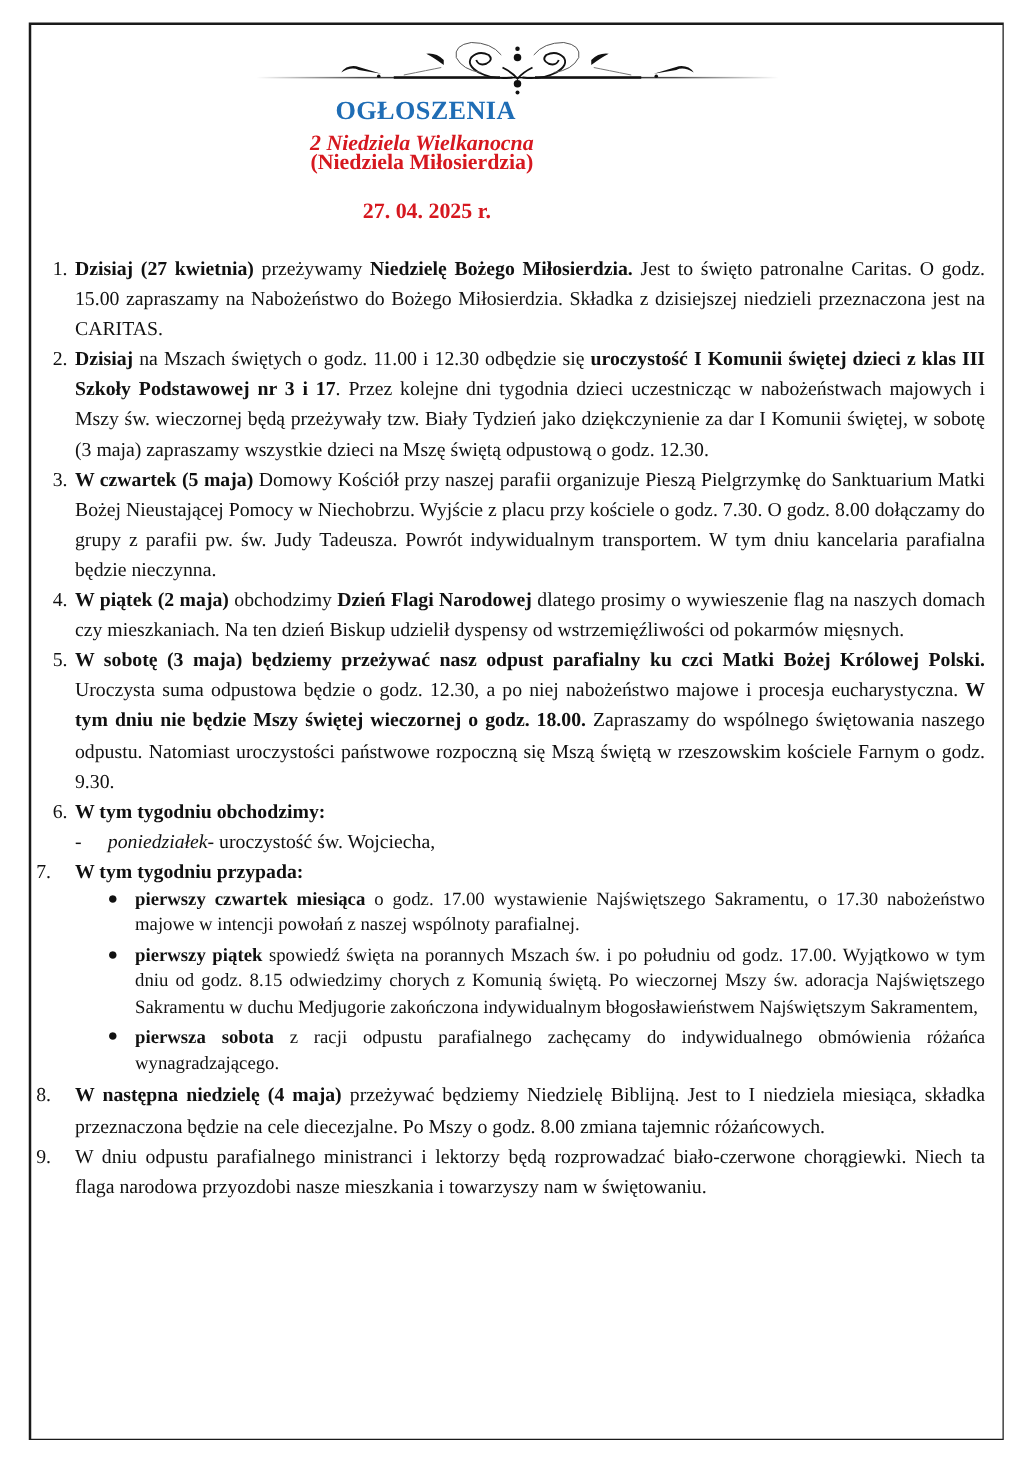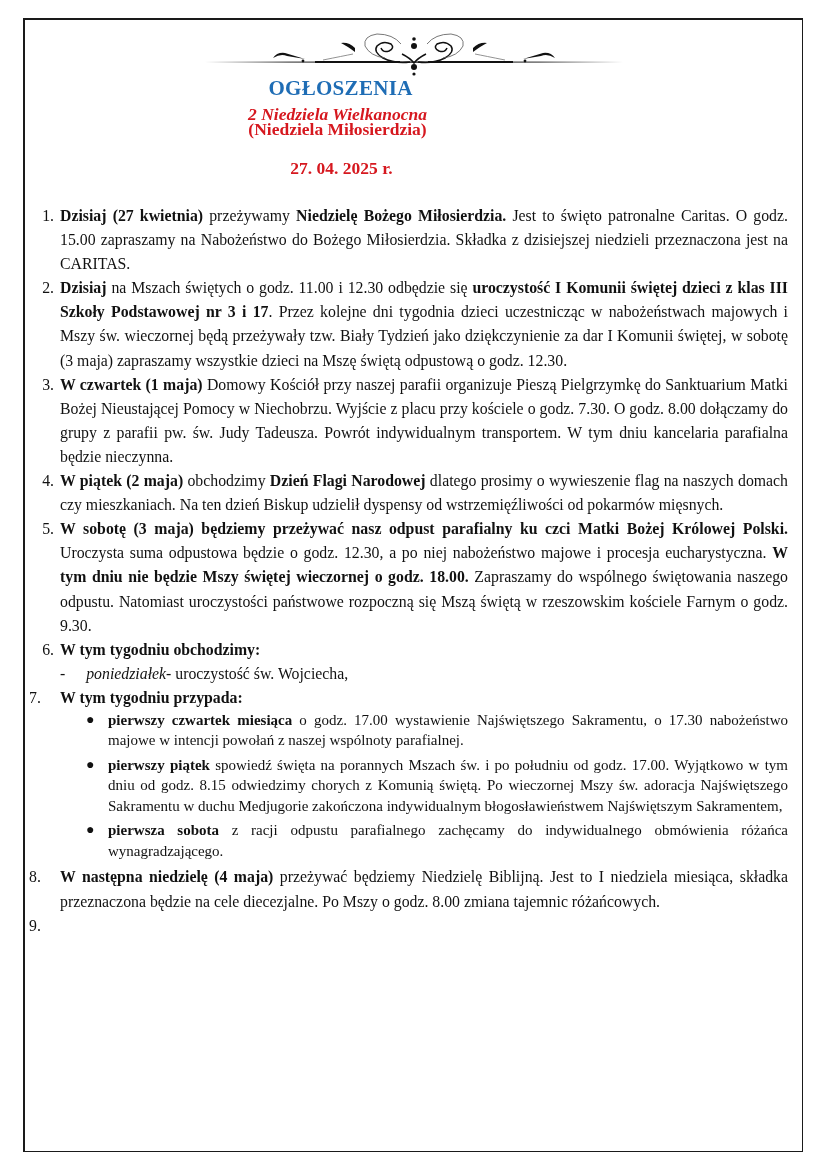--- a/index.html
+++ b/index.html
@@ -89,21 +89,21 @@
     <b>Dzisiaj (27 kwietnia)</b><span> przeżywamy </span><b>Niedzielę Bożego Miłosierdzia.</b><span> Jest to święto patronalne Caritas.  O godz. 15.00 zapraszamy na  Nabożeństwo do Bożego Miłosierdzia. Składka z dzisiejszej niedzieli przeznaczona jest na CARITAS.</span>
   </div>
 
   <div class="item">
     <span class="num">2.</span>
     <b>Dzisiaj</b><span> na Mszach świętych o godz. 11.00 i 12.30 odbędzie się </span><b>uroczystość I Komunii świętej dzieci z klas III Szkoły Podstawowej nr 3 i 17</b><span>. Przez kolejne dni tygodnia dzieci uczestnicząc w nabożeństwach majowych i Mszy św. wieczornej będą przeżywały tzw. Biały Tydzień jako dziękczynienie za dar I Komunii świętej, w sobotę (3 maja) zapraszamy wszystkie dzieci na Mszę świętą odpustową o godz. 12.30.</span>
   </div>
 
   <div class="item">
     <span class="num">3.</span>
-    <b>W czwartek (1 maja)</b><span> Domowy Kościół przy naszej parafii organizuje Pieszą Pielgrzymkę do Sanktuarium Matki Bożej Nieustającej Pomocy w Niechobrzu. Wyjście z placu przy kościele o godz. 7.30. O godz. 8.00 dołączamy do grupy z parafii pw. św. Judy Tadeusza. Powrót indywidualnym transportem. W tym dniu kancelaria parafialna będzie nieczynna.</span>
+    <b>W czwartek (5 maja)</b><span> Domowy Kościół przy naszej parafii organizuje Pieszą Pielgrzymkę do Sanktuarium Matki Bożej Nieustającej Pomocy w Niechobrzu. Wyjście z placu przy kościele o godz. 7.30. O godz. 8.00 dołączamy do grupy z parafii pw. św. Judy Tadeusza. Powrót indywidualnym transportem. W tym dniu kancelaria parafialna będzie nieczynna.</span>
   </div>
 
   <div class="item">
     <span class="num">4.</span>
     <b>W piątek (2 maja)</b><span> obchodzimy </span><b>Dzień Flagi Narodowej</b><span> dlatego prosimy o wywieszenie flag na naszych domach czy mieszkaniach. Na ten dzień Biskup udzielił dyspensy od wstrzemięźliwości od pokarmów mięsnych.</span>
   </div>
 
   <div class="item">
     <span class="num">5.</span>
     <b>W sobotę (3 maja) będziemy przeżywać nasz odpust parafialny ku czci Matki Bożej Królowej Polski.</b><span> Uroczysta suma odpustowa będzie o godz. 12.30, a po niej nabożeństwo majowe i procesja eucharystyczna. </span><b>W tym dniu nie będzie Mszy świętej wieczornej o godz. 18.00.</b><span> Zapraszamy do wspólnego świętowania naszego odpustu. Natomiast uroczystości państwowe rozpoczną się Mszą świętą w rzeszowskim kościele Farnym o godz. 9.30.</span>
@@ -134,15 +134,16 @@
     </div>
   </div>
 
   <div class="item item8">
     <span class="num wide">8.</span>
     <b>W następna niedzielę (4 maja)</b><span> przeżywać będziemy Niedzielę Biblijną. Jest to I niedziela miesiąca, składka przeznaczona będzie na cele diecezjalne. Po Mszy o godz. 8.00 zmiana tajemnic różańcowych.</span>
   </div>
 
   <div class="item">
     <span class="num wide">9.</span>
+    <span>W dniu odpustu parafialnego ministranci i lektorzy będą rozprowadzać biało-czerwone chorągiewki. Niech ta flaga narodowa przyozdobi nasze mieszkania i towarzyszy nam w świętowaniu.</span>
   </div>
 
 </div>
 
 </body></html>

